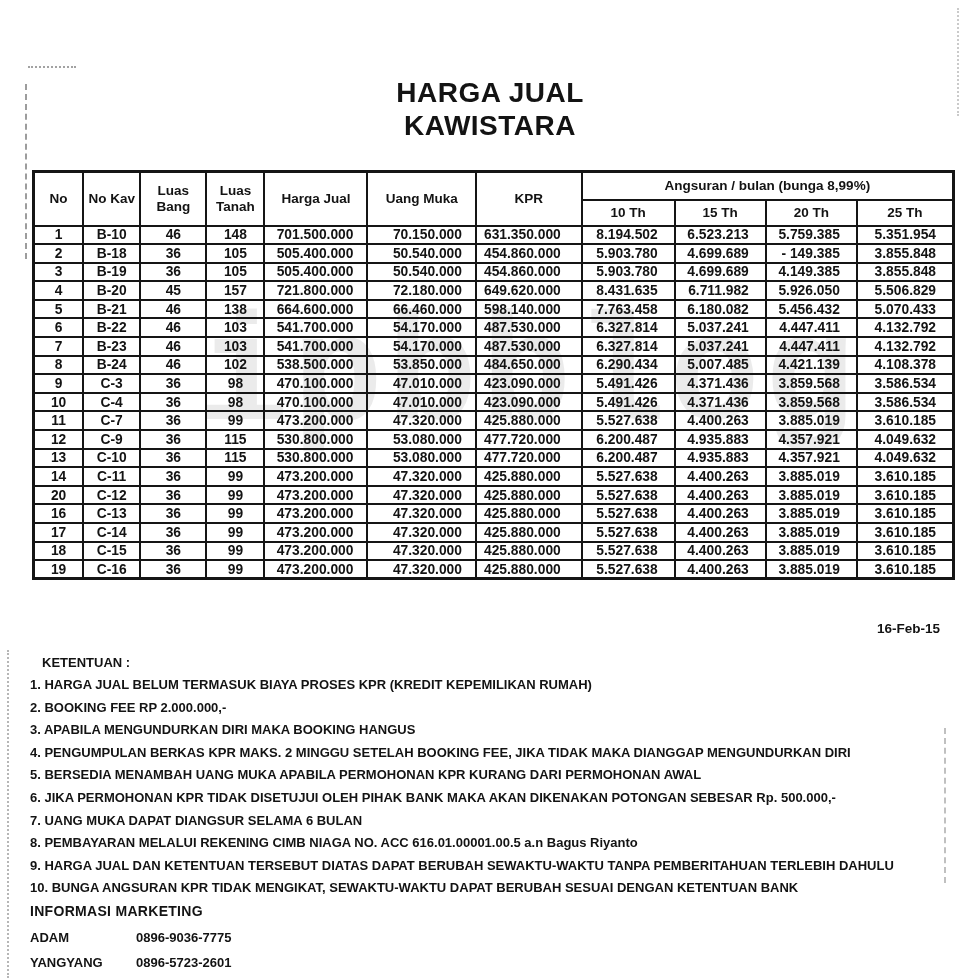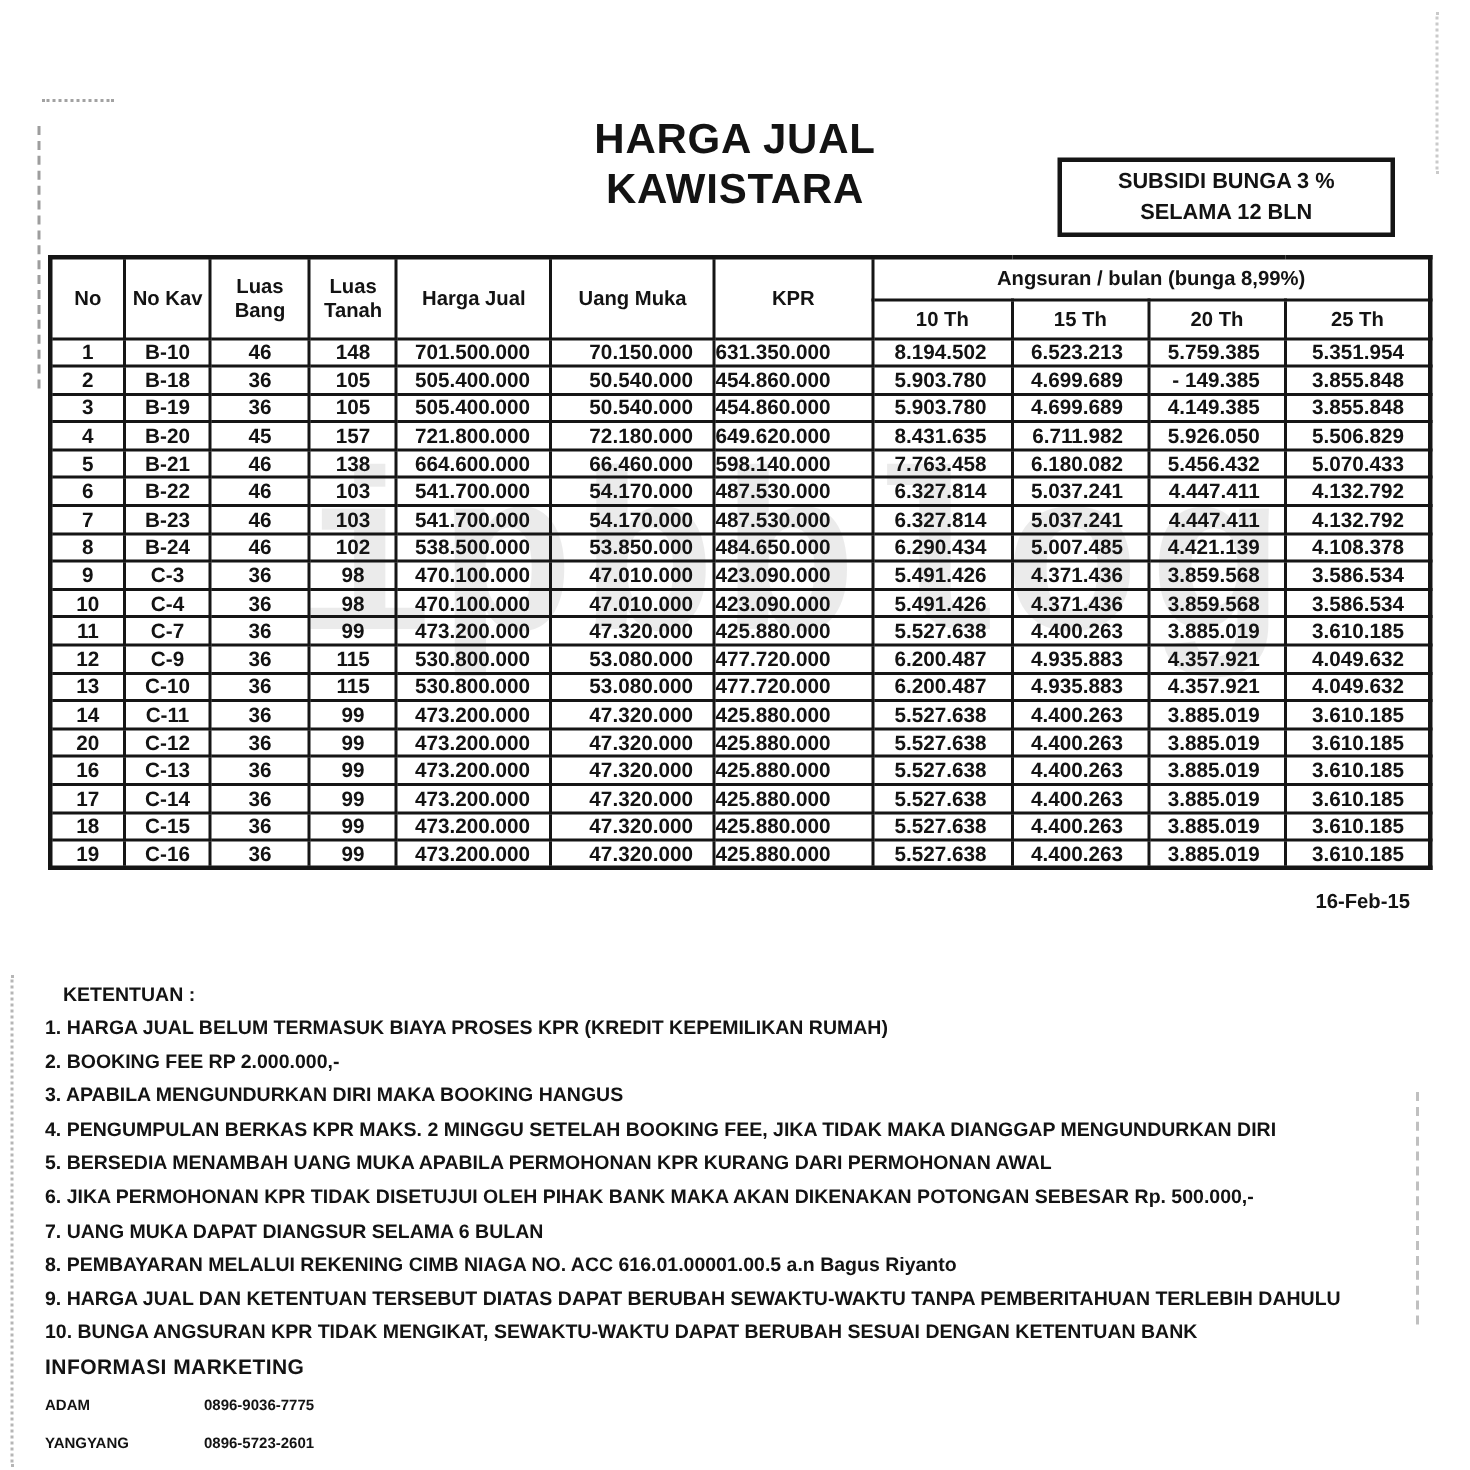--- a/index.html
+++ b/index.html
@@ -21,33 +21,33 @@
   .price-table { position:absolute; left:32px; top:170px; width:923px;
            border-collapse:collapse; table-layout:fixed;
            font-size:13.8px; font-weight:bold; border:3px solid #151515; }
   .price-table th, .price-table td { border:2px solid #151515; }
   .price-table thead th { font-size:13.5px; line-height:16px; vertical-align:middle; }
   .price-table thead tr:first-child th { height:28px; }
   .price-table thead tr:nth-child(2) th { height:26px; }
   .price-table tbody td { height:18.6px; vertical-align:middle; white-space:nowrap; overflow:hidden; }
   .price-table td.c0, .price-table td.c1, .price-table td.c2, .price-table td.c3 { text-align:center; }
   .price-table td.c4, .price-table td.c5 { text-align:right; padding-right:13px; }
-  .price-table td.c6 { text-align:left; padding-right:13px; }
+  .price-table td.c6 { text-align:center; padding-right:13px; }
   .price-table td.c7, .price-table td.c8, .price-table td.c9, .price-table td.c10 { text-align:right; padding-right:16px; }
 
-  .date-stamp { position:absolute; top:593px; left:32px; width:908px; text-align:right;
+  .date-stamp { position:absolute; top:621px; left:32px; width:908px; text-align:right;
            font-size:13.5px; font-weight:bold; }
 
   .notes { position:absolute; left:30px; top:651px; width:935px; font-size:13px; font-weight:bold; }
   .note-heading { line-height:23px;margin-left:12px; }
   .note-line { line-height:22.6px; white-space:nowrap; }
 
   .marketing { position:absolute; left:30px; top:900px; }
   .marketing-heading { font-size:14px; font-weight:bold; letter-spacing:.3px; line-height:23px; }
-  .contact-row { margin-top:5px; font-size:10px; font-weight:bold; line-height:20px; }
+  .contact-row { margin-top:5px; font-size:13px; font-weight:bold; line-height:20px; }
   .contact-name { display:inline-block; width:106px; }
 
   .artifact { position:absolute; width:0; }
   .art1 { left:25px; top:84px; height:175px; border-left:2px dashed rgba(60,60,60,.5); }
   .art2 { left:7px;  top:650px; height:328px; border-left:2px dotted rgba(80,80,80,.42); }
   .art3 { left:944px; top:728px; height:155px; border-left:2px dashed rgba(90,90,90,.38); }
   .art4 { left:957px; top:8px; height:108px; border-left:2px dotted rgba(90,90,90,.32); }
   .art5 { left:28px; top:66px; width:48px; height:0; border-bottom:2px dotted rgba(70,70,70,.5); }
 </style>
 </head>
@@ -61,24 +61,20 @@
   <div class="artifact art4"></div>
   <div class="artifact art5"></div>
 
   <div class="watermark">ipbblog</div>
 
   <div class="title">
     <div>HARGA JUAL</div>
     <div>KAWISTARA</div>
   </div>
 
-  <div class="subsidy-box">
-    <div>SUBSIDI BUNGA 3 %</div>
-    <div>SELAMA 12 BLN</div>
-  </div>
 
   <table class="price-table">
     <colgroup>
       <col style="width:5.4%">
         <col style="width:6.2%">
         <col style="width:7.2%">
         <col style="width:6.3%">
       <col style="width:11.2%">
         <col style="width:11.8%">
         <col style="width:11.5%">

